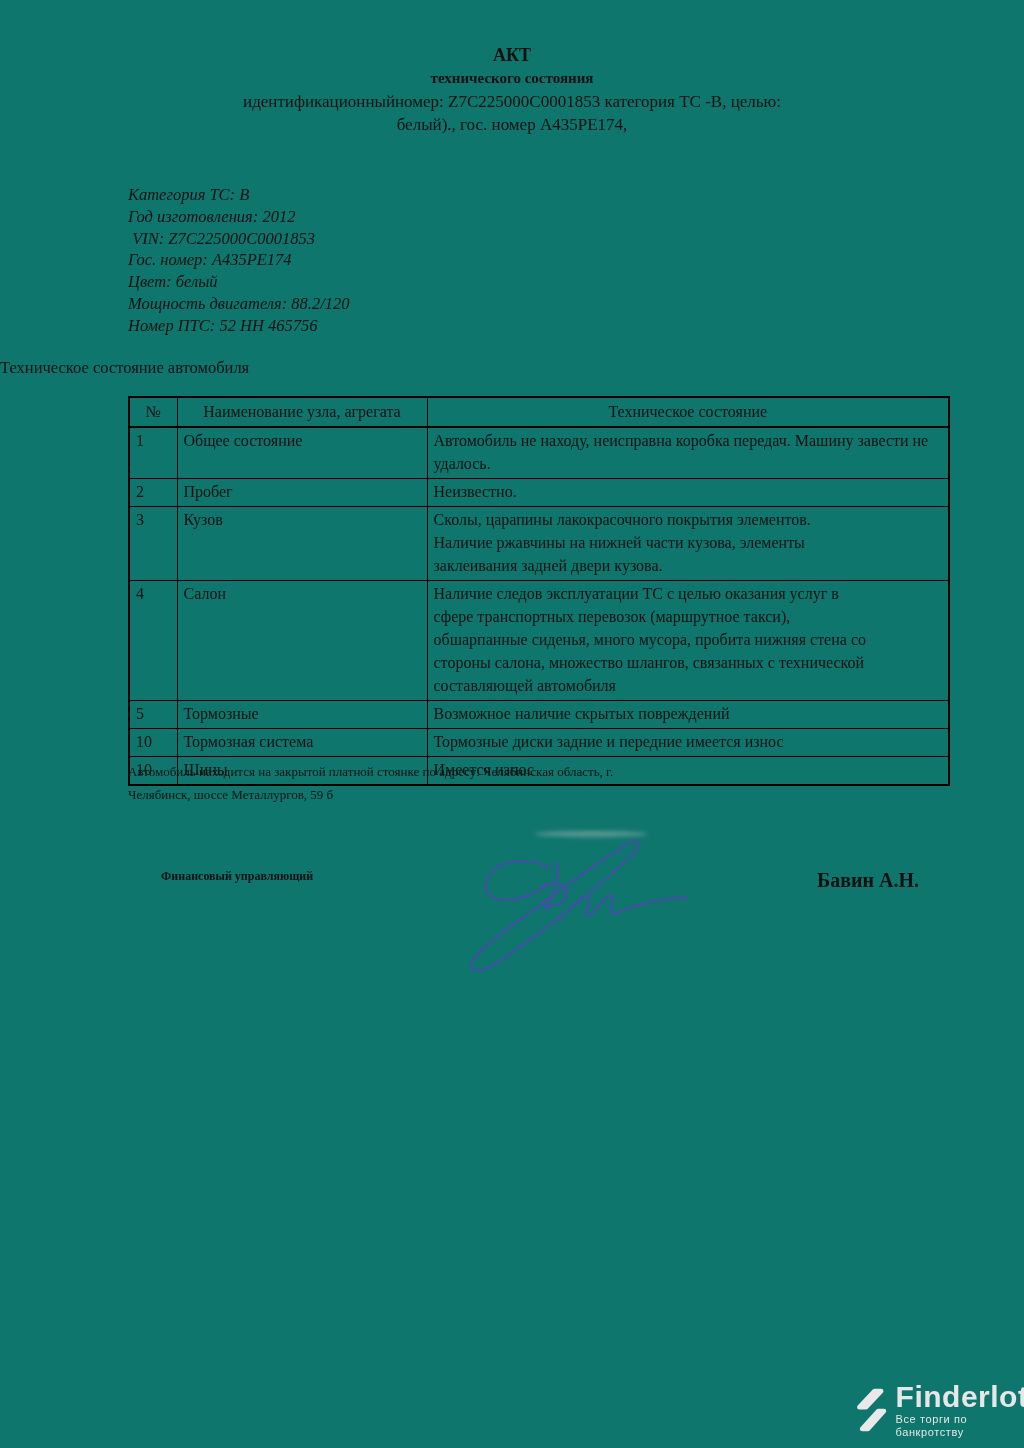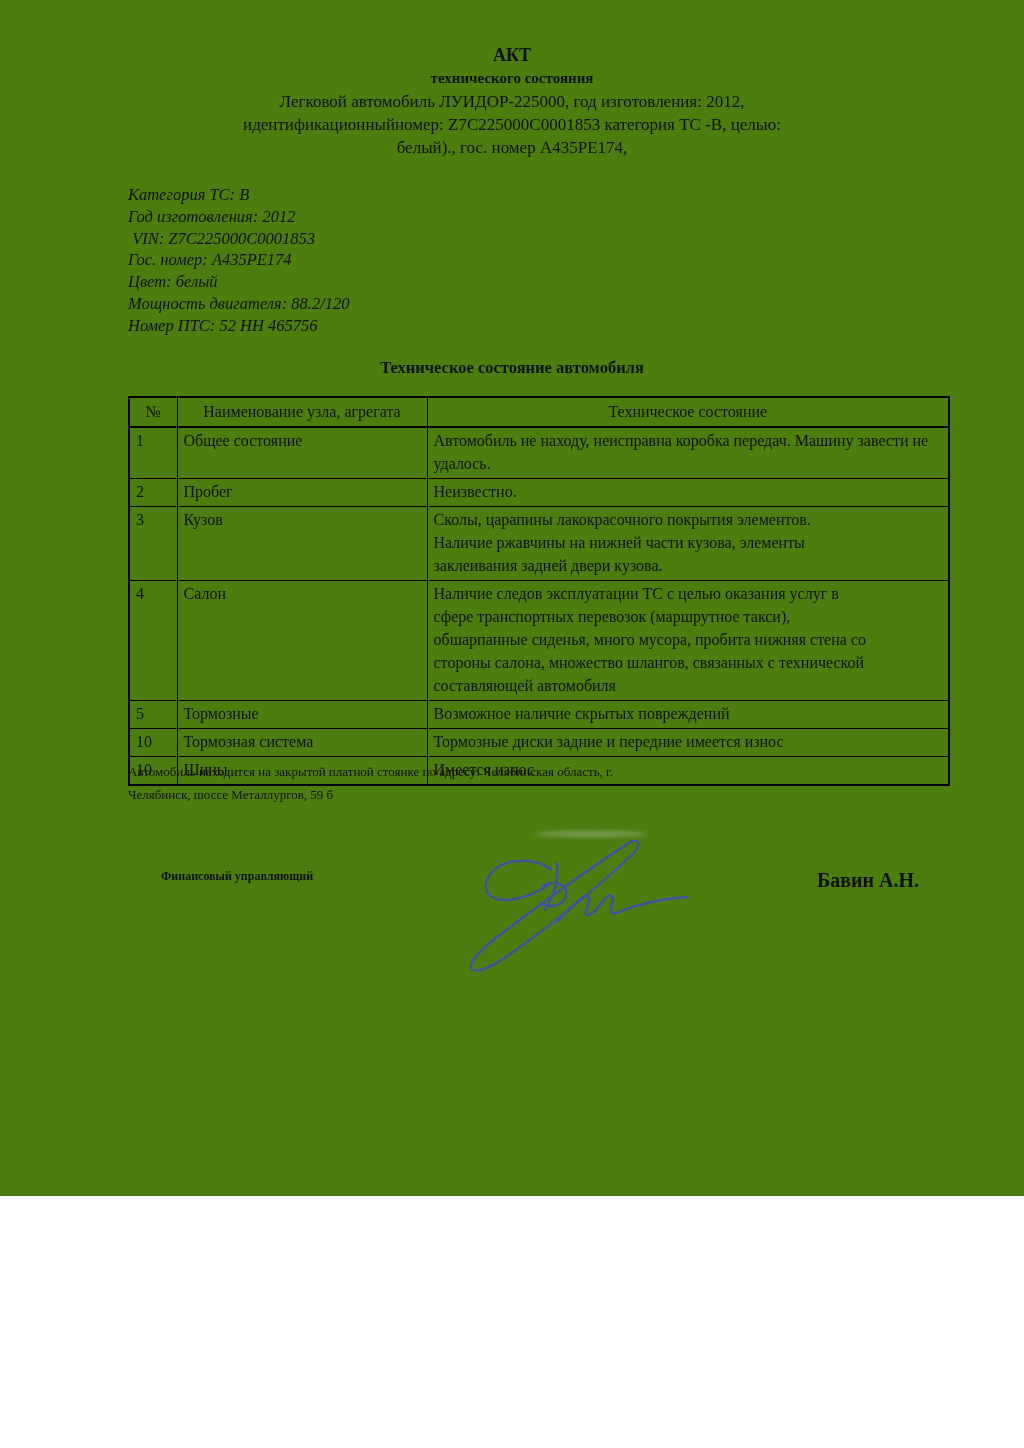--- a/index.html
+++ b/index.html
@@ -1,22 +1,22 @@
 <!DOCTYPE html>
 <html lang="ru"><head>
 <meta charset="utf-8">
 <title>АКТ технического состояния</title>
 <style>
   html, body { margin: 0; padding: 0; background: #ffffff; }
   .page {
     position: relative;
     width: 1024px;
-    height: 1196px;
+    height: 1448px;
     margin: 0 auto;
-    background: #4d7c0f;
+    background: #0f766e;
     font-family: "Liberation Serif", serif;
     color: #111111;
     overflow: hidden;
   }
 
   
   .doc-header {
     position: absolute;
     top: 44px;
     left: 0;
@@ -39,22 +39,21 @@
     font-style: italic;
   }
   .field-line { white-space: pre-wrap; }
 
   
   .table-title {
     position: absolute;
     top: 358px;
     left: 0;
     width: 100%;
-    text-align: center;
-    font-weight: bold;
+    font-weight: normal;
     font-size: 16.5px;
   }
   table.tech {
     position: absolute;
     left: 128px;
     top: 396px;
     width: 820px;
     border-collapse: collapse;
     table-layout: fixed;
     font-size: 16px;
@@ -150,21 +149,20 @@
   }
 </style>
 </head>
 <body>
 
 <div class="page">
 
   <div class="doc-header">
     <div class="doc-title">АКТ</div>
     <div class="doc-subtitle">технического состояния</div>
-    <div class="intro-line">Легковой автомобиль ЛУИДОР-225000, год изготовления: 2012,</div>
     <div class="intro-line">идентификационныйномер: Z7C225000C0001853 категория ТС -В, целью:</div>
     <div class="intro-line">белый)., гос. номер А435РЕ174,</div>
   </div>
 
   <div class="fields">
     <div class="field-line">Категория ТС: В</div>
     <div class="field-line">Год изготовления: 2012</div>
     <div class="field-line"> VIN: Z7C225000C0001853</div>
     <div class="field-line">Гос. номер: А435РЕ174</div>
     <div class="field-line">Цвет: белый</div>

